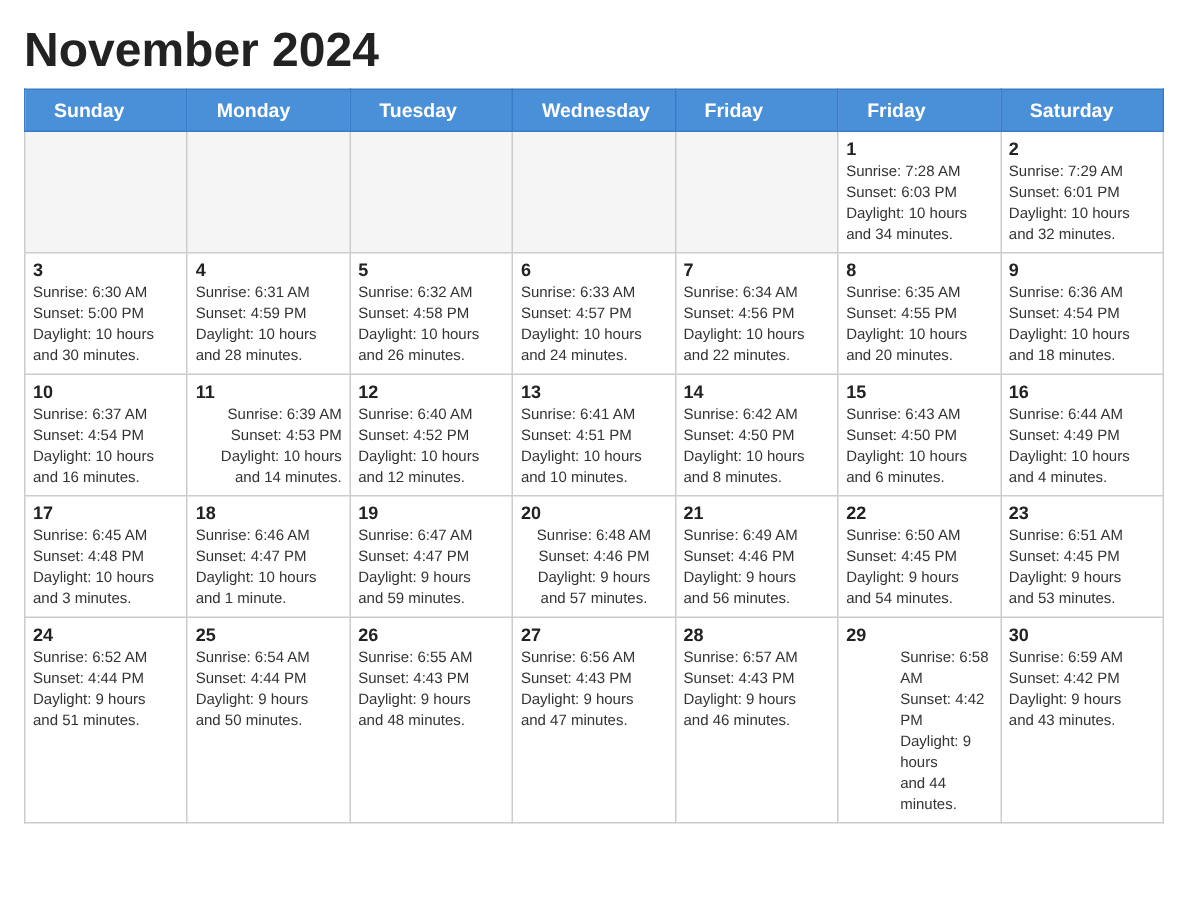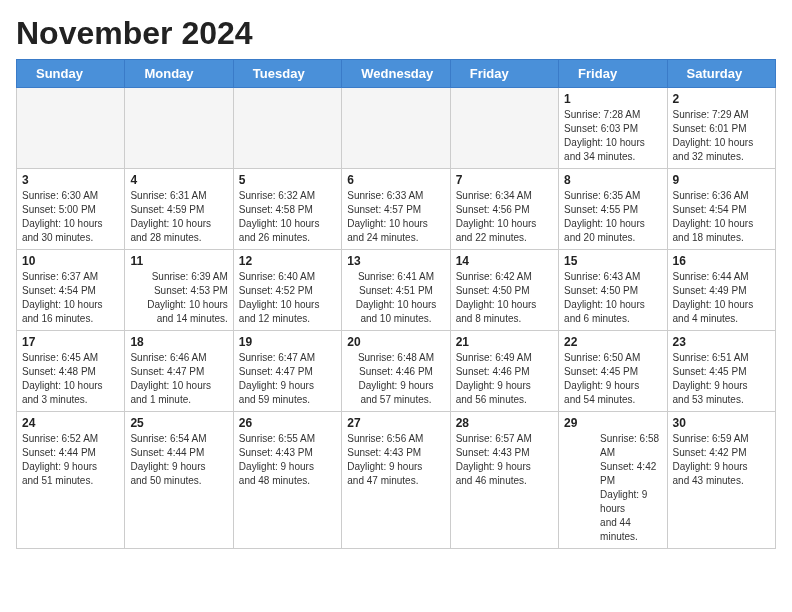--- a/index.html
+++ b/index.html
@@ -201,21 +201,21 @@
         </td>
         <td>
           <span class="day-number">12</span>
           <div class="day-info" style="white-space: pre-line;">Sunrise: 6:40 AM
 Sunset: 4:52 PM
 Daylight: 10 hours
 and 12 minutes.</div>
         </td>
         <td>
           <span class="day-number">13</span>
-          <div class="day-info" style="white-space: pre-line; text-align: center;">Sunrise: 6:41 AM
+          <div class="day-info" style="white-space: pre-line;">Sunrise: 6:41 AM
 Sunset: 4:51 PM
 Daylight: 10 hours
 and 10 minutes.</div>
         </td>
         <td>
           <span class="day-number">14</span>
           <div class="day-info" style="white-space: pre-line;">Sunrise: 6:42 AM
 Sunset: 4:50 PM
 Daylight: 10 hours
 and 8 minutes.</div>

